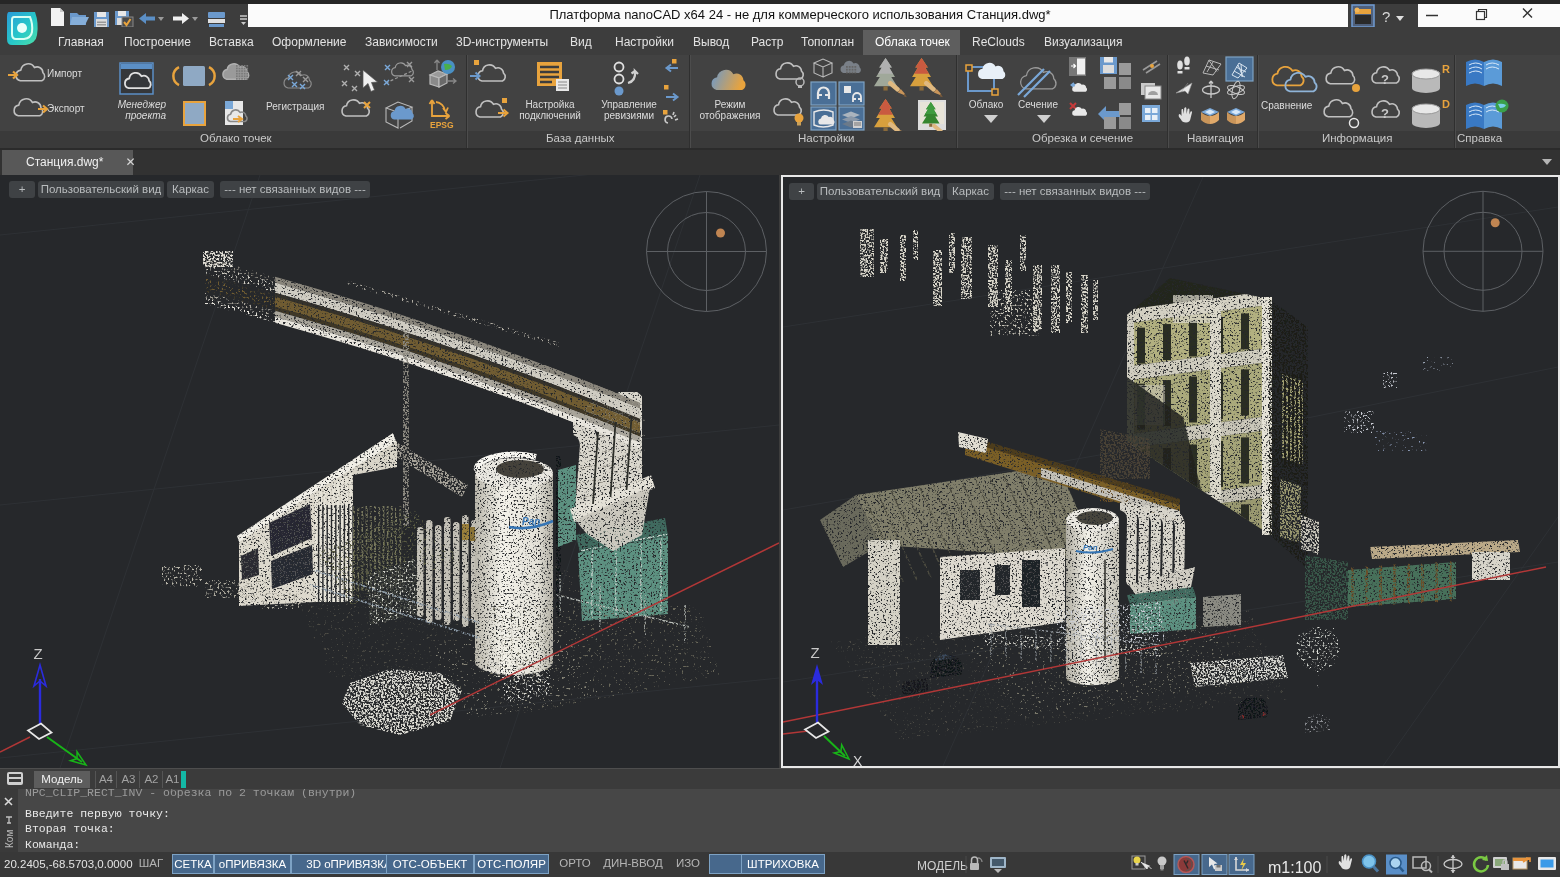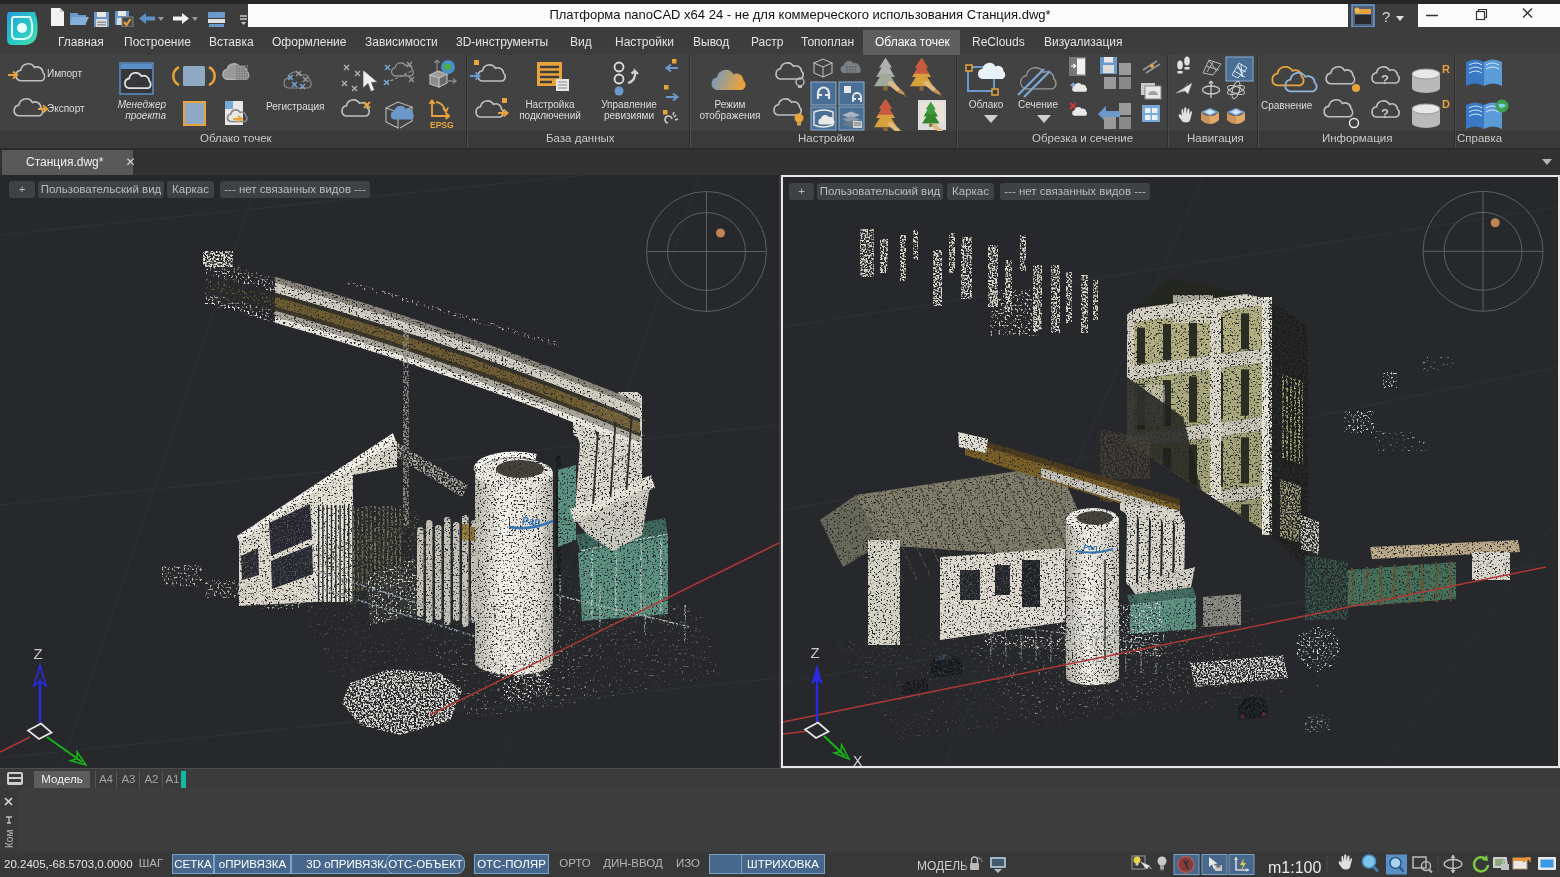--- a/index.html
+++ b/index.html
@@ -963,34 +963,40 @@
         <rect x="5" y="3" width="16" height="13" rx="2" fill="#cfcfcf"></rect>
         <rect x="7" y="5" width="12" height="3" fill="#3b3b3b"></rect>
         <rect x="7" y="10" width="12" height="3" fill="#3b3b3b"></rect>
       </svg>
     <div class="ltab" style="left:34px;width:56px;background:#5d5d5d;color:#f2f2f2;">Модель</div>
     <div class="ltab" style="left:95px;width:22px;border-left:1px solid #555;border-right:1px solid #555;">A4</div>
     <div class="ltab" style="left:118px;width:22px;border-right:1px solid #555;">A3</div>
     <div class="ltab" style="left:141px;width:22px;border-right:1px solid #555;">A2</div>
     <div class="ltab" style="left:164px;width:22px;border-right:5px solid #14b8a6;">A1</div>
   </div>
+  <div class="abs" id="cmd">
+    <div style="position:absolute;left:7px;top:-3px;color:#9a9a9a;">NPC_CLIP_RECT_INV - обрезка по 2 точкам (внутри)</div>
+    <div style="position:absolute;left:7px;top:18px;">Введите первую точку:</div>
+    <div style="position:absolute;left:7px;top:33px;">Вторая точка:</div>
+    <div style="position:absolute;left:7px;top:49px;">Команда:</div>
+  </div>
   <div class="abs" id="cmdstrip">
       <svg width="18" height="63" style="position:absolute;left:0;top:0;">
         <path d="M5 9 l7 7 M12 9 l-7 7" stroke="#d8d8d8" stroke-width="1.6"></path>
         <path d="M6 28 l6 0 M9 28 l0 6 M7 34 l4 0" stroke="#c0c0c0" stroke-width="1.3" fill="none"></path>
         <text x="13" y="59" font-size="10" fill="#b8b8b8" transform="rotate(-90 13 59)" font-family="Liberation Sans">Ком</text>
       </svg>
     </div>
   <div class="abs" id="status">
     <div class="abs" style="left:4px;top:6px;color:#e4e4e4;font-size:11.5px;">20.2405,-68.5703,0.0000</div>
     <div class="sbtn off" style="left:134px;width:34px;">ШАГ</div>
     <div class="sbtn on" style="left:172px;width:42px;">СЕТКА</div>
     <div class="sbtn on" style="left:214px;width:77px;">оПРИВЯЗКА</div>
     <div class="sbtn on" style="left:291px;width:116px;">3D оПРИВЯЗКА</div>
-    <div class="sbtn on" style="left:386px;width:79px;border-radius:8px;">ОТС-ОБЪЕКТ</div>
+    <div class="sbtn on" style="left:386px;width:88px;">ОТС-ОБЪЕКТ</div>
     <div class="sbtn on" style="left:474px;width:75px;">ОТС-ПОЛЯР</div>
     <div class="sbtn off" style="left:553px;width:44px;">ОРТО</div>
     <div class="sbtn off" style="left:598px;width:70px;">ДИН-ВВОД</div>
     <div class="sbtn off" style="left:670px;width:36px;">ИЗО</div>
     <div class="sbtn on" style="left:709px;width:48px;padding-left:48px;">ВЕС</div>
     <div class="sbtn on" style="left:741px;width:84px;">ШТРИХОВКА</div>
     <div class="abs" style="left:917px;top:7px;color:#cfcfcf;font-size:12px;">МОДЕЛЬ</div>
     <div class="abs" style="left:1268px;top:7px;color:#e8e8e8;font-size:16px;">m1:100</div>
     <svg class="abs" width="680" height="25" style="left:880px;top:0px;">
         <path d="M86 4 l0 17" stroke="#4a4a4a"></path>

